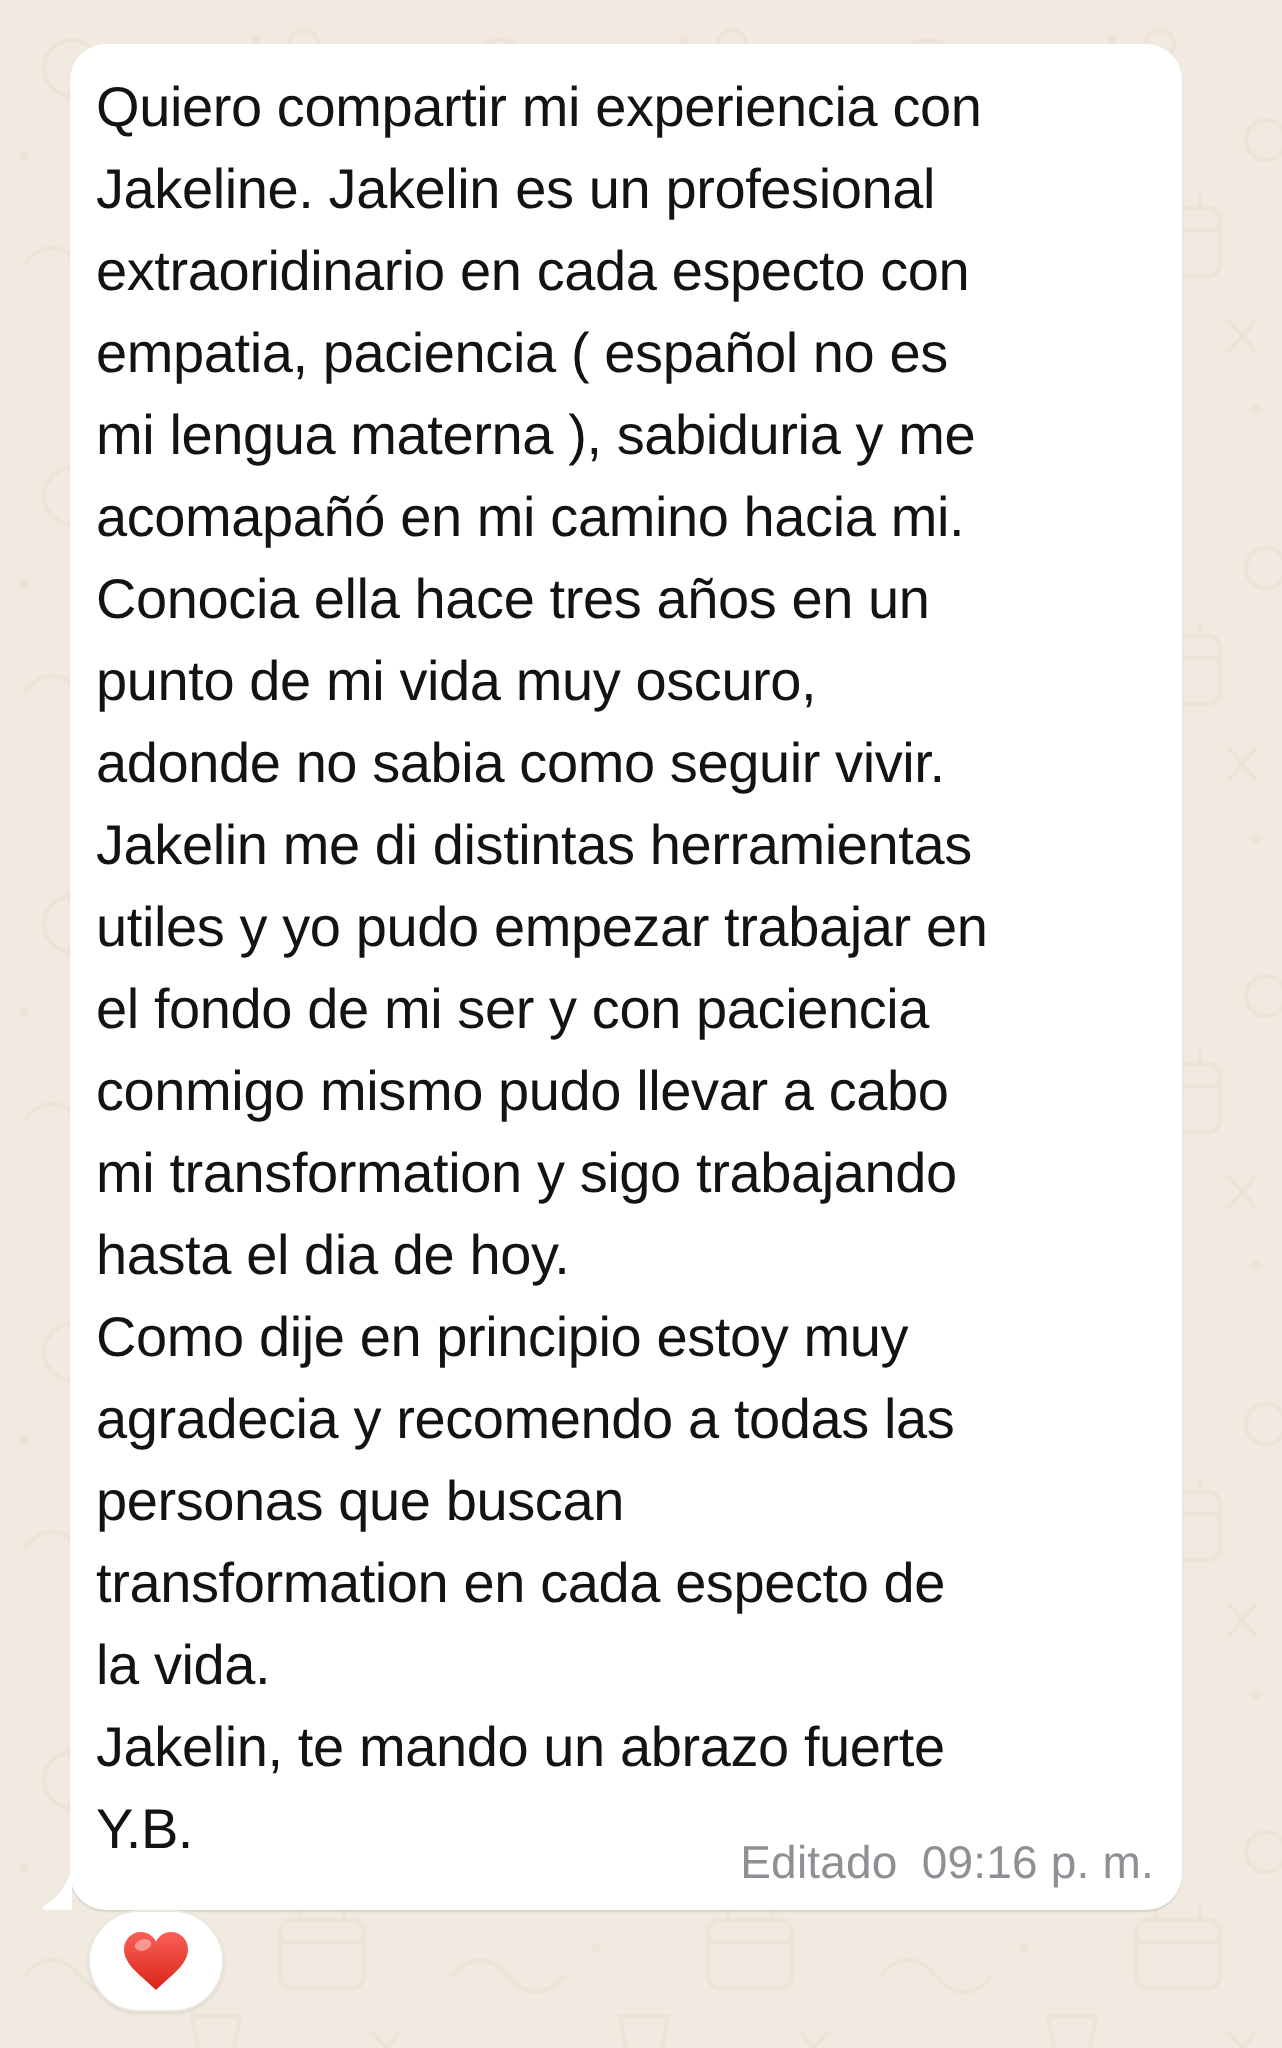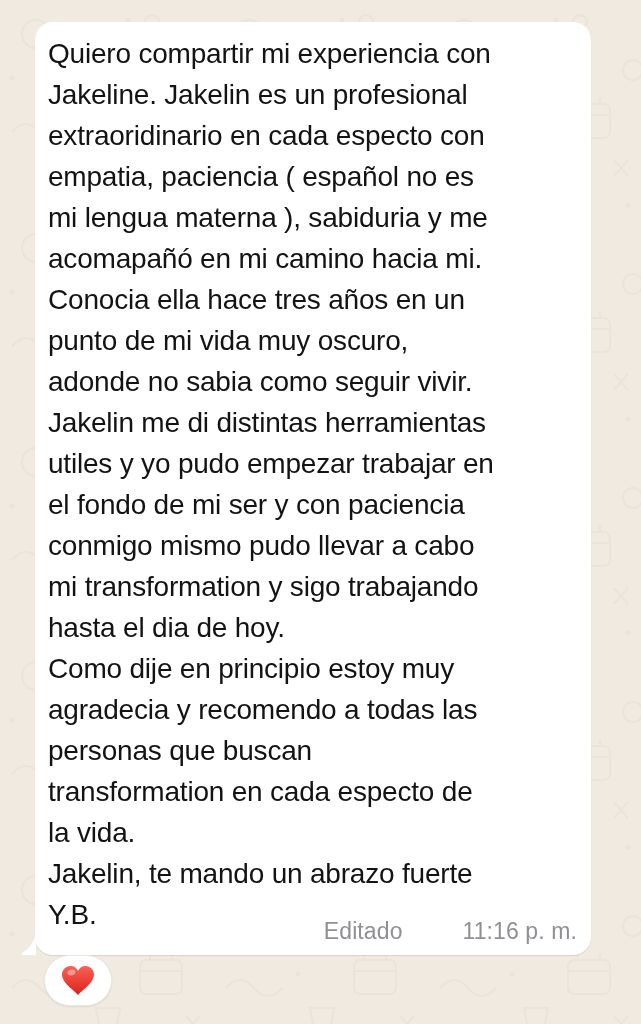--- a/index.html
+++ b/index.html
@@ -51,21 +51,20 @@
     position: absolute;
     right: 14px;
     bottom: 10px;
     display: flex;
     align-items: baseline;
     font-size: 23px;
     color: #8F9095;
     letter-spacing: 0.1px;
     background: #FFFFFF;
     padding-left: 6px;
-    gap: 48px;
   }
   .msg-meta .time {
     margin-left: 12px;
   }
   .reaction-pill {
     position: absolute;
     left: 44px;
     top: 955px;
     width: 68px;
     height: 51px;
@@ -141,21 +140,21 @@
 Como dije en principio estoy muy
 agradecia y recomendo a todas las
 personas que buscan
 transformation en cada especto de
 la vida.
 Jakelin, te mando un abrazo fuerte
 Y.B.</div>
 
     <div class="msg-meta">
       <span class="edited">Editado</span>
-      <span class="time">11:16 p. m.</span>
+      <span class="time">09:16 p. m.</span>
     </div>
   </div>
 
   <div class="reaction-pill" aria-label="❤️">
     <svg class="heart-icon" viewBox="0 0 32 29" xmlns="http://www.w3.org/2000/svg">
       <defs>
         <linearGradient id="heartGrad" x1="0" y1="0" x2="0" y2="1">
           <stop offset="0" stop-color="#F96157"></stop>
           <stop offset="1" stop-color="#DC2318"></stop>
         </linearGradient>

